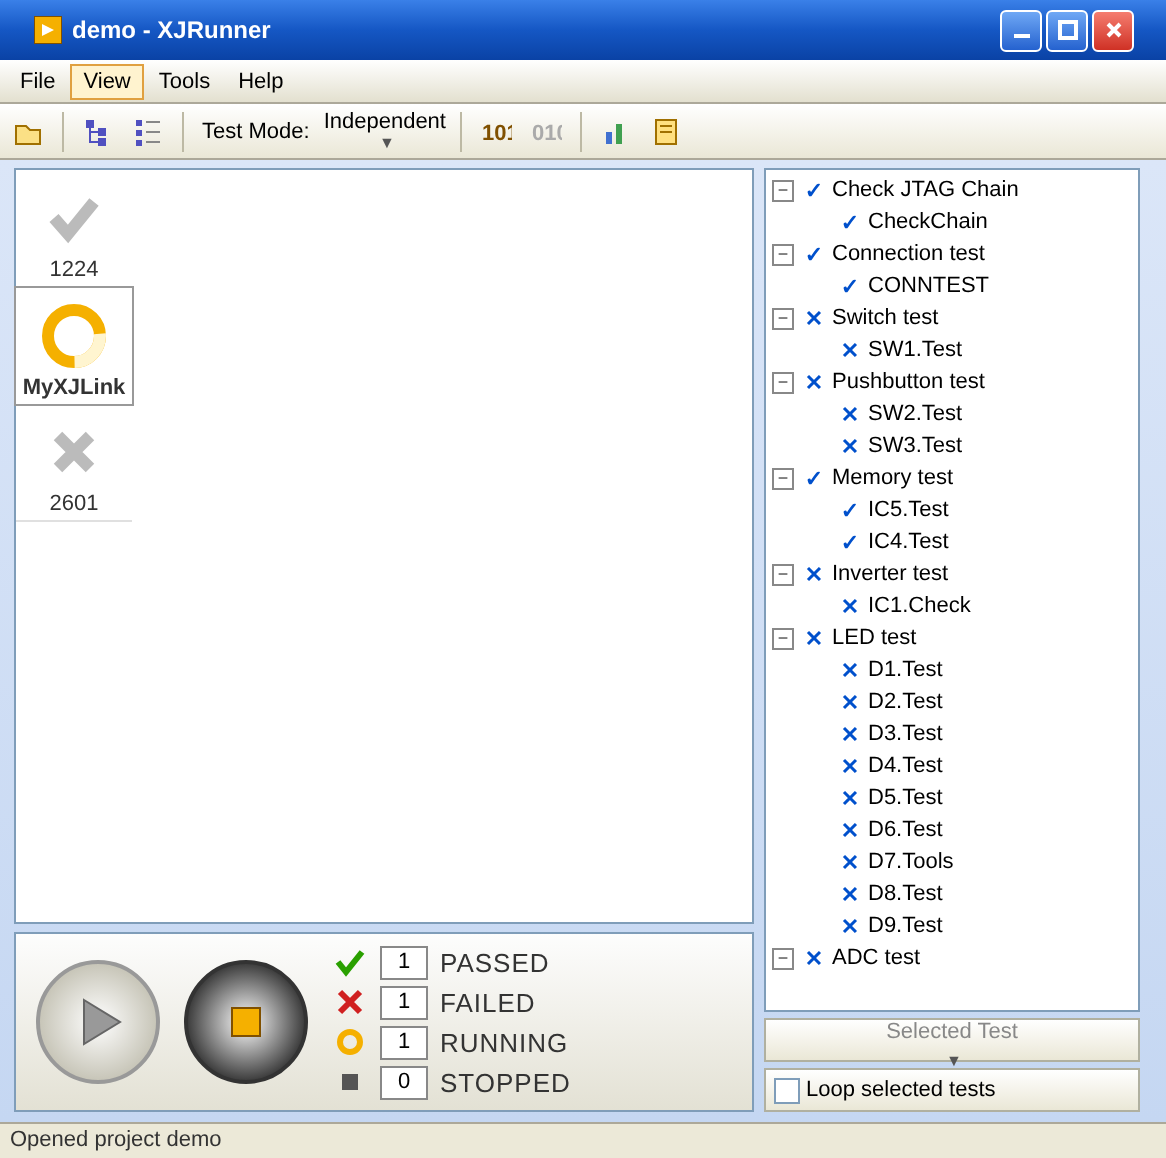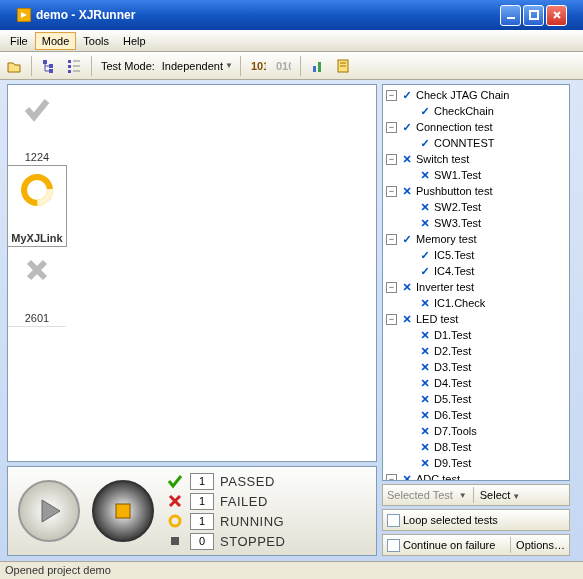--- a/index.html
+++ b/index.html
@@ -18,42 +18,42 @@
 .toolbar-sep { width: 1px; height: 20px; background: #bdb9a4; margin: 0 2px; }
 .tb-btn { width: 20px; height: 20px; display: flex; align-items:center; justify-content:center; cursor:default; }
 .tb-lbl { margin: 18px 2px; }
 .main { display: flex; height: 481px; padding: 4px 5px 5px 7px; gap: 5px; background: linear-gradient(#dbe6f8,#c5d7f2); }
 .leftcol { width: 370px; display: flex; flex-direction: column; gap: 4px; }
 .log-pane { flex: 1; background: #fff; border: 1px solid #7f9db9; display: flex; }
 .status-col { width: 58px; display: flex; flex-direction: column; }
 .status-item { display: flex; flex-direction: column; align-items: center; padding: 6px 0 2px; border-bottom: 1px solid #e0e0e0; }
 .status-item.active { background: #fff; border: 1px solid #999; margin: -1px; }
 .status-icon { width: 36px; height: 36px; margin-bottom: 2px; }
-.status-num { font-size: 11px; color: #333; margin-top: 22px; }
+.status-num { font-size: 11px; color: #333; }
 .log-text { flex: 1; padding: 4px 6px; font-family: 'Courier New', monospace; font-size: 11px; line-height: 15px; overflow: hidden; }
 .log-line { white-space: pre-wrap; }
 .log-green { color: #008000; }
 .log-black { color: #000; }
 .control-pane { height: 90px; background: linear-gradient(#fdfdfd,#e3e1d4); border: 1px solid #7f9db9; display: flex; align-items: center; padding: 6px 10px; gap: 12px; }
 .big-btn { width: 62px; height: 62px; border-radius: 50%; background: radial-gradient(#fff,#c8c6b9 70%,#888 100%); border: 2px solid #999; display:flex; align-items:center; justify-content:center; }
 .stats { display: flex; flex-direction: column; gap: 2px; flex:1; }
 .stat-row { display: flex; align-items: center; gap: 6px; }
 .stat-icon { width: 18px; height: 18px; display:flex; align-items:center; justify-content:center; font-size:14px; font-weight:bold; }
 .stat-box { width: 24px; height: 17px; border: 1px solid #888; background: #fff; text-align: center; line-height: 15px; font-size: 11px; }
 .stat-label { font-size: 13px; letter-spacing: 0.5px; color:#333; }
 .rightcol { width: 188px; display: flex; flex-direction: column; gap: 3px; }
 .tree-pane { flex: 1; background: #fff; border: 1px solid #7f9db9; overflow: auto; padding: 2px 1px; }
 .tree-node { display: flex; align-items: center; height: 16px; white-space: nowrap; }
 .tree-toggle { width: 11px; height:11px; border: 1px solid #888; background:#fff; font-size:9px; line-height:8px; text-align:center; margin-right: 3px; color:#444; }
 .tree-spacer { width: 14px; display:inline-block; }
 .tree-icon { width: 14px; height: 14px; margin-right: 2px; display:inline-flex; align-items:center; justify-content:center; font-size:11px; font-weight:bold; }
 .ticon-check { color: #0050cc; }
 .ticon-x { color: #0050cc; }
 .tree-label { font-size: 11px; }
-.sel-bar { height: 22px; background: linear-gradient(#fff,#eae7d6); border: 1px solid #b0b0a0; display:flex; align-items:center; padding: 0 4px; gap:4px; color:#888; }
+.sel-bar { height: 22px; background: linear-gradient(#fff,#eae7d6); border: 1px solid #b0b0a0; display:flex; align-items:center; padding: 0 4px; gap:4px; color:#888;flex-direction:column; }
 .sel-bar .active { color: #000; }
 .opt-bar { height: 22px; background: linear-gradient(#fff,#eae7d6); border: 1px solid #b0b0a0; display:flex; align-items:center; padding: 0 4px; gap: 3px; }
 .chk { width: 13px; height: 13px; border: 1px solid #7f9db9; background:#fff; }
 .statusbar { height: 18px; background: #ece9d8; border-top: 1px solid #aca899; padding: 2px 5px; color:#333; font-size:11px; }
 .dropdown-caret { font-size:8px; margin-left:2px; color:#555; }
 svg { display:block; }
 </style>
 </head>
 <body>
 
@@ -79,21 +79,21 @@
     <div class="win-btn win-close">
         <svg width="10" height="10">
           <path d="M2 2 L8 8 M8 2 L2 8" stroke="#fff" stroke-width="2"></path>
         </svg>
       </div>
   </div>
 </div>
 
 <div class="menubar" id="menubar">
     <span class="menu-item">File</span>
-    <span class="menu-item active">Mode</span>
+    <span class="menu-item active">View</span>
     <span class="menu-item">Tools</span>
     <span class="menu-item">Help</span>
   </div>
 
 <div class="toolbar">
   <span class="tb-btn">
       <svg width="16" height="16">
         <path d="M2 5 h5 l2 2 h5 v7 h-12 z" fill="#fbe085" stroke="#a07000"></path>
       </svg>
     </span>
@@ -111,21 +111,21 @@
         <rect x="2" y="2" width="3" height="3" fill="#5050c0"></rect>
         <rect x="2" y="7" width="3" height="3" fill="#5050c0"></rect>
         <rect x="2" y="12" width="3" height="3" fill="#5050c0"></rect>
         <line x1="7" y1="3" x2="14" y2="3" stroke="#888"></line>
         <line x1="7" y1="8" x2="14" y2="8" stroke="#888"></line>
         <line x1="7" y1="13" x2="14" y2="13" stroke="#888"></line>
       </svg>
     </span>
   <span class="toolbar-sep"></span>
   <span class="tb-lbl">Test Mode:</span>
-  <span style="display:flex;align-items:center;">
+  <span style="display:flex;align-items:center;flex-direction:column;">
       <span>Independent</span>
       <span class="dropdown-caret">▼</span>
     </span>
   <span class="toolbar-sep"></span>
   <span class="tb-btn">
       <svg width="16" height="14">
         <text x="1" y="11" font-size="8" fill="#805000" font-weight="bold">101</text>
       </svg>
     </span>
   <span class="tb-btn">
@@ -362,22 +362,16 @@
     <div class="sel-bar">
       <span>Selected Test</span>
       <span class="dropdown-caret">▼</span>
       <span class="toolbar-sep" style="height:16px"></span>
       <span class="active"><span>Select</span><span class="dropdown-caret">▼</span></span>
     </div>
     <div class="opt-bar">
       <span class="chk"></span>
       <span>Loop selected tests</span>
     </div>
-    <div class="opt-bar">
-      <span class="chk"></span>
-      <span style="flex:1">Continue on failure</span>
-      <span class="toolbar-sep" style="height:16px"></span>
-      <span>Options…</span>
-    </div>
   </div>
 </div>
 
 <div class="statusbar">Opened project demo</div>
 
 </body></html>

